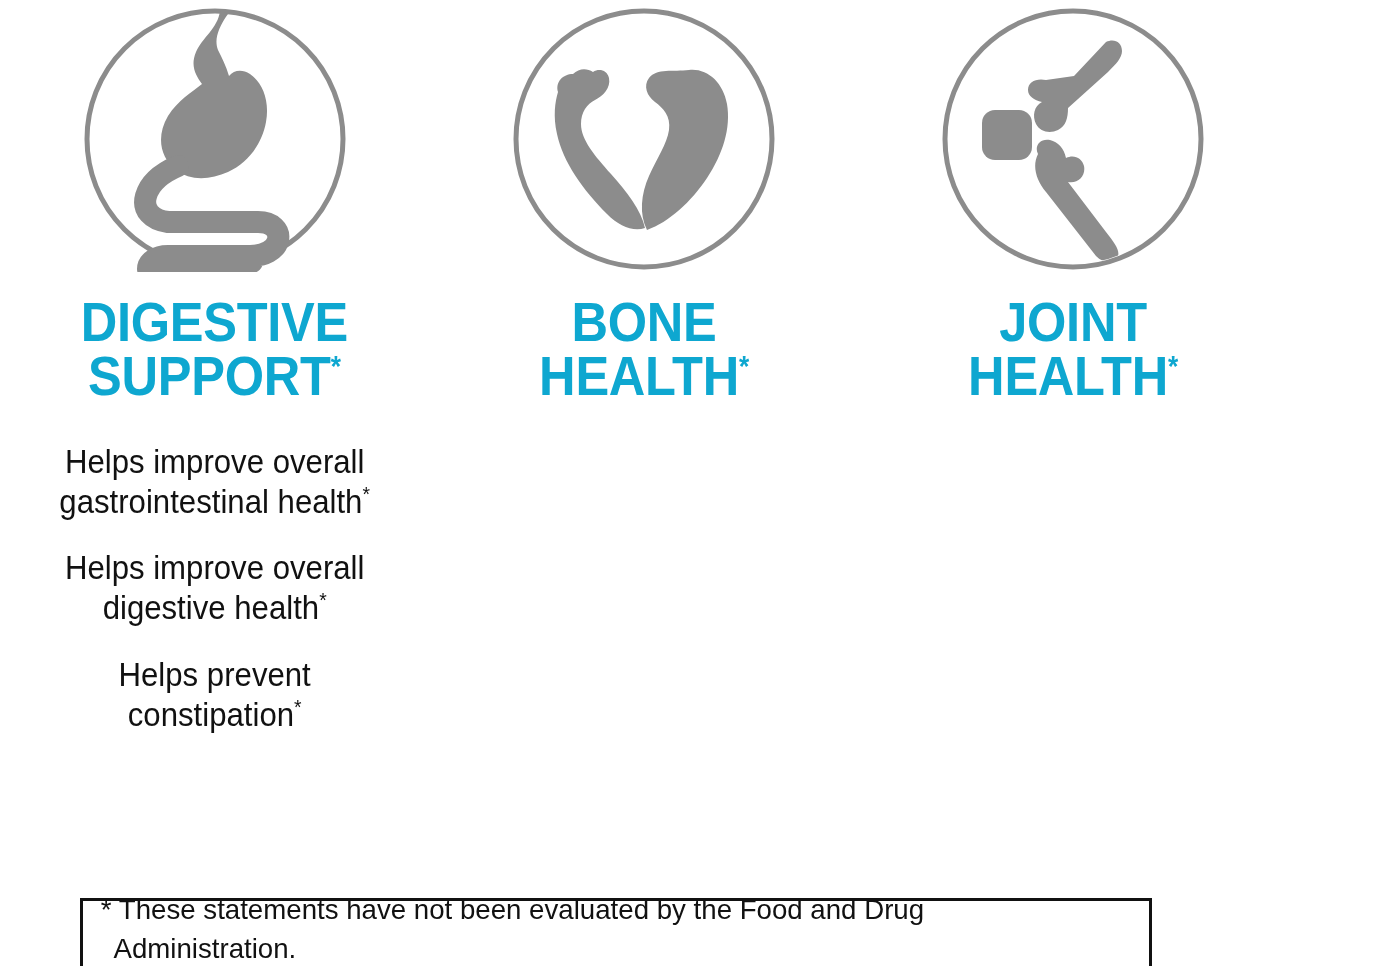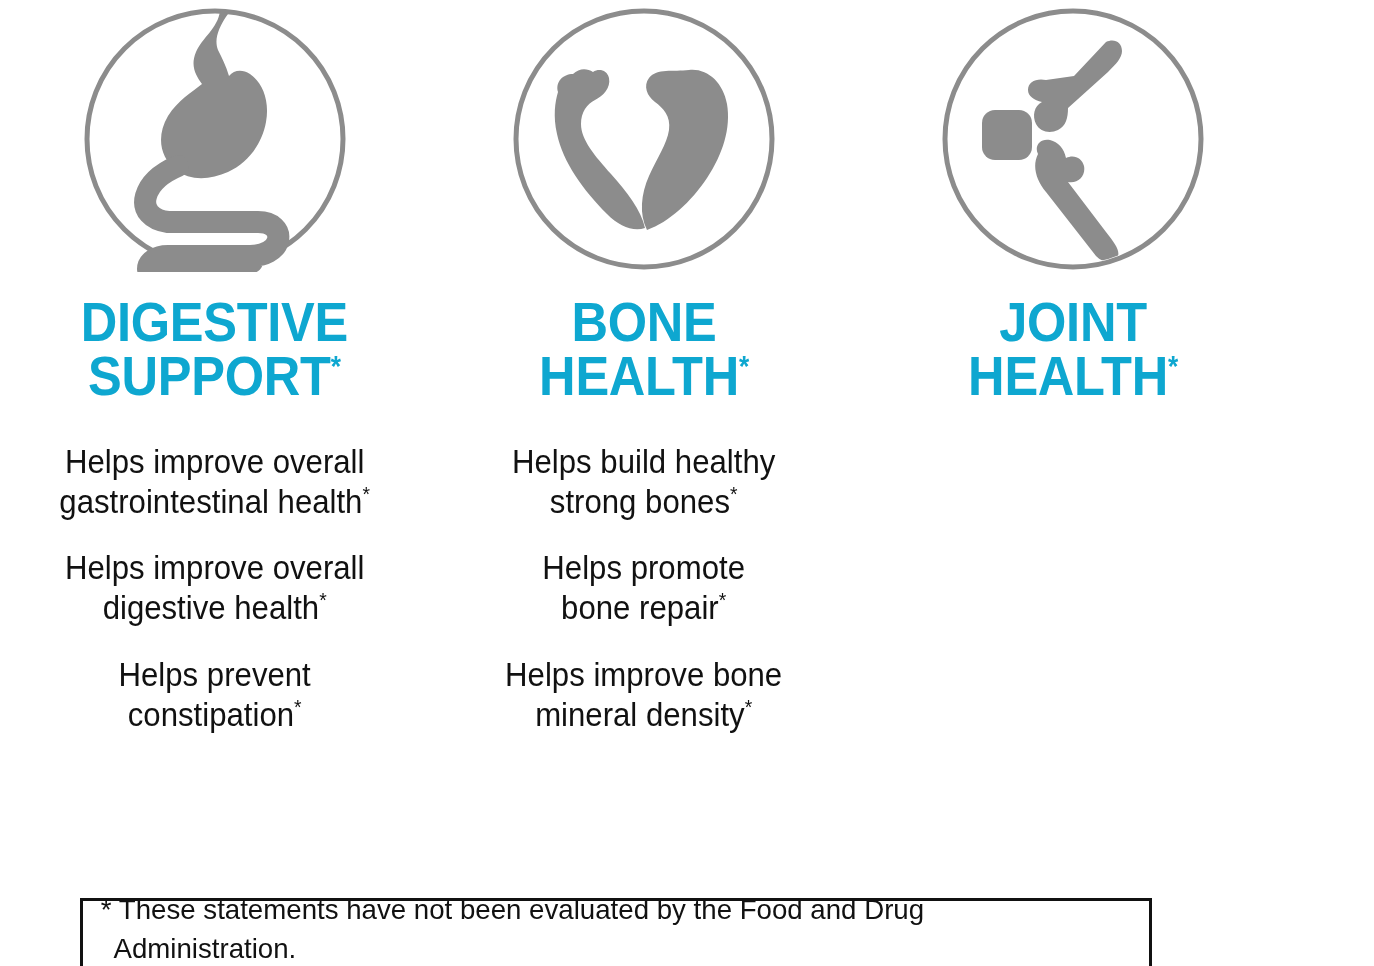--- a/index.html
+++ b/index.html
@@ -188,28 +188,20 @@
                    C 128 208, 130 188, 138 170
                    C 146 152, 156 138, 158 124
                    C 160 110, 152 102, 144 96
                    C 136 90, 132 80, 138 72
                    C 146 62, 162 66, 178 64 Z"></path>
         </g>
       </svg>
     </div>
     <div class="benefit-title"><span>BONE
 HEALTH</span><span class="ast">*</span></div>
-    <ul class="benefit-list">
-      <li><span>Helps build healthy
-strong bones</span><span class="ast">*</span></li>
-      <li><span>Helps promote
-bone repair</span><span class="ast">*</span></li>
-      <li><span>Helps improve bone
-mineral density</span><span class="ast">*</span></li>
-    </ul>
   </div>
 
   <div class="benefit-col col-3">
     <div class="icon-circle">
       <svg viewBox="0 0 266 266" xmlns="http://www.w3.org/2000/svg">
         <defs>
           <clipPath id="circClip">
             <circle cx="133" cy="133" r="125"></circle>
           </clipPath>
         </defs>

